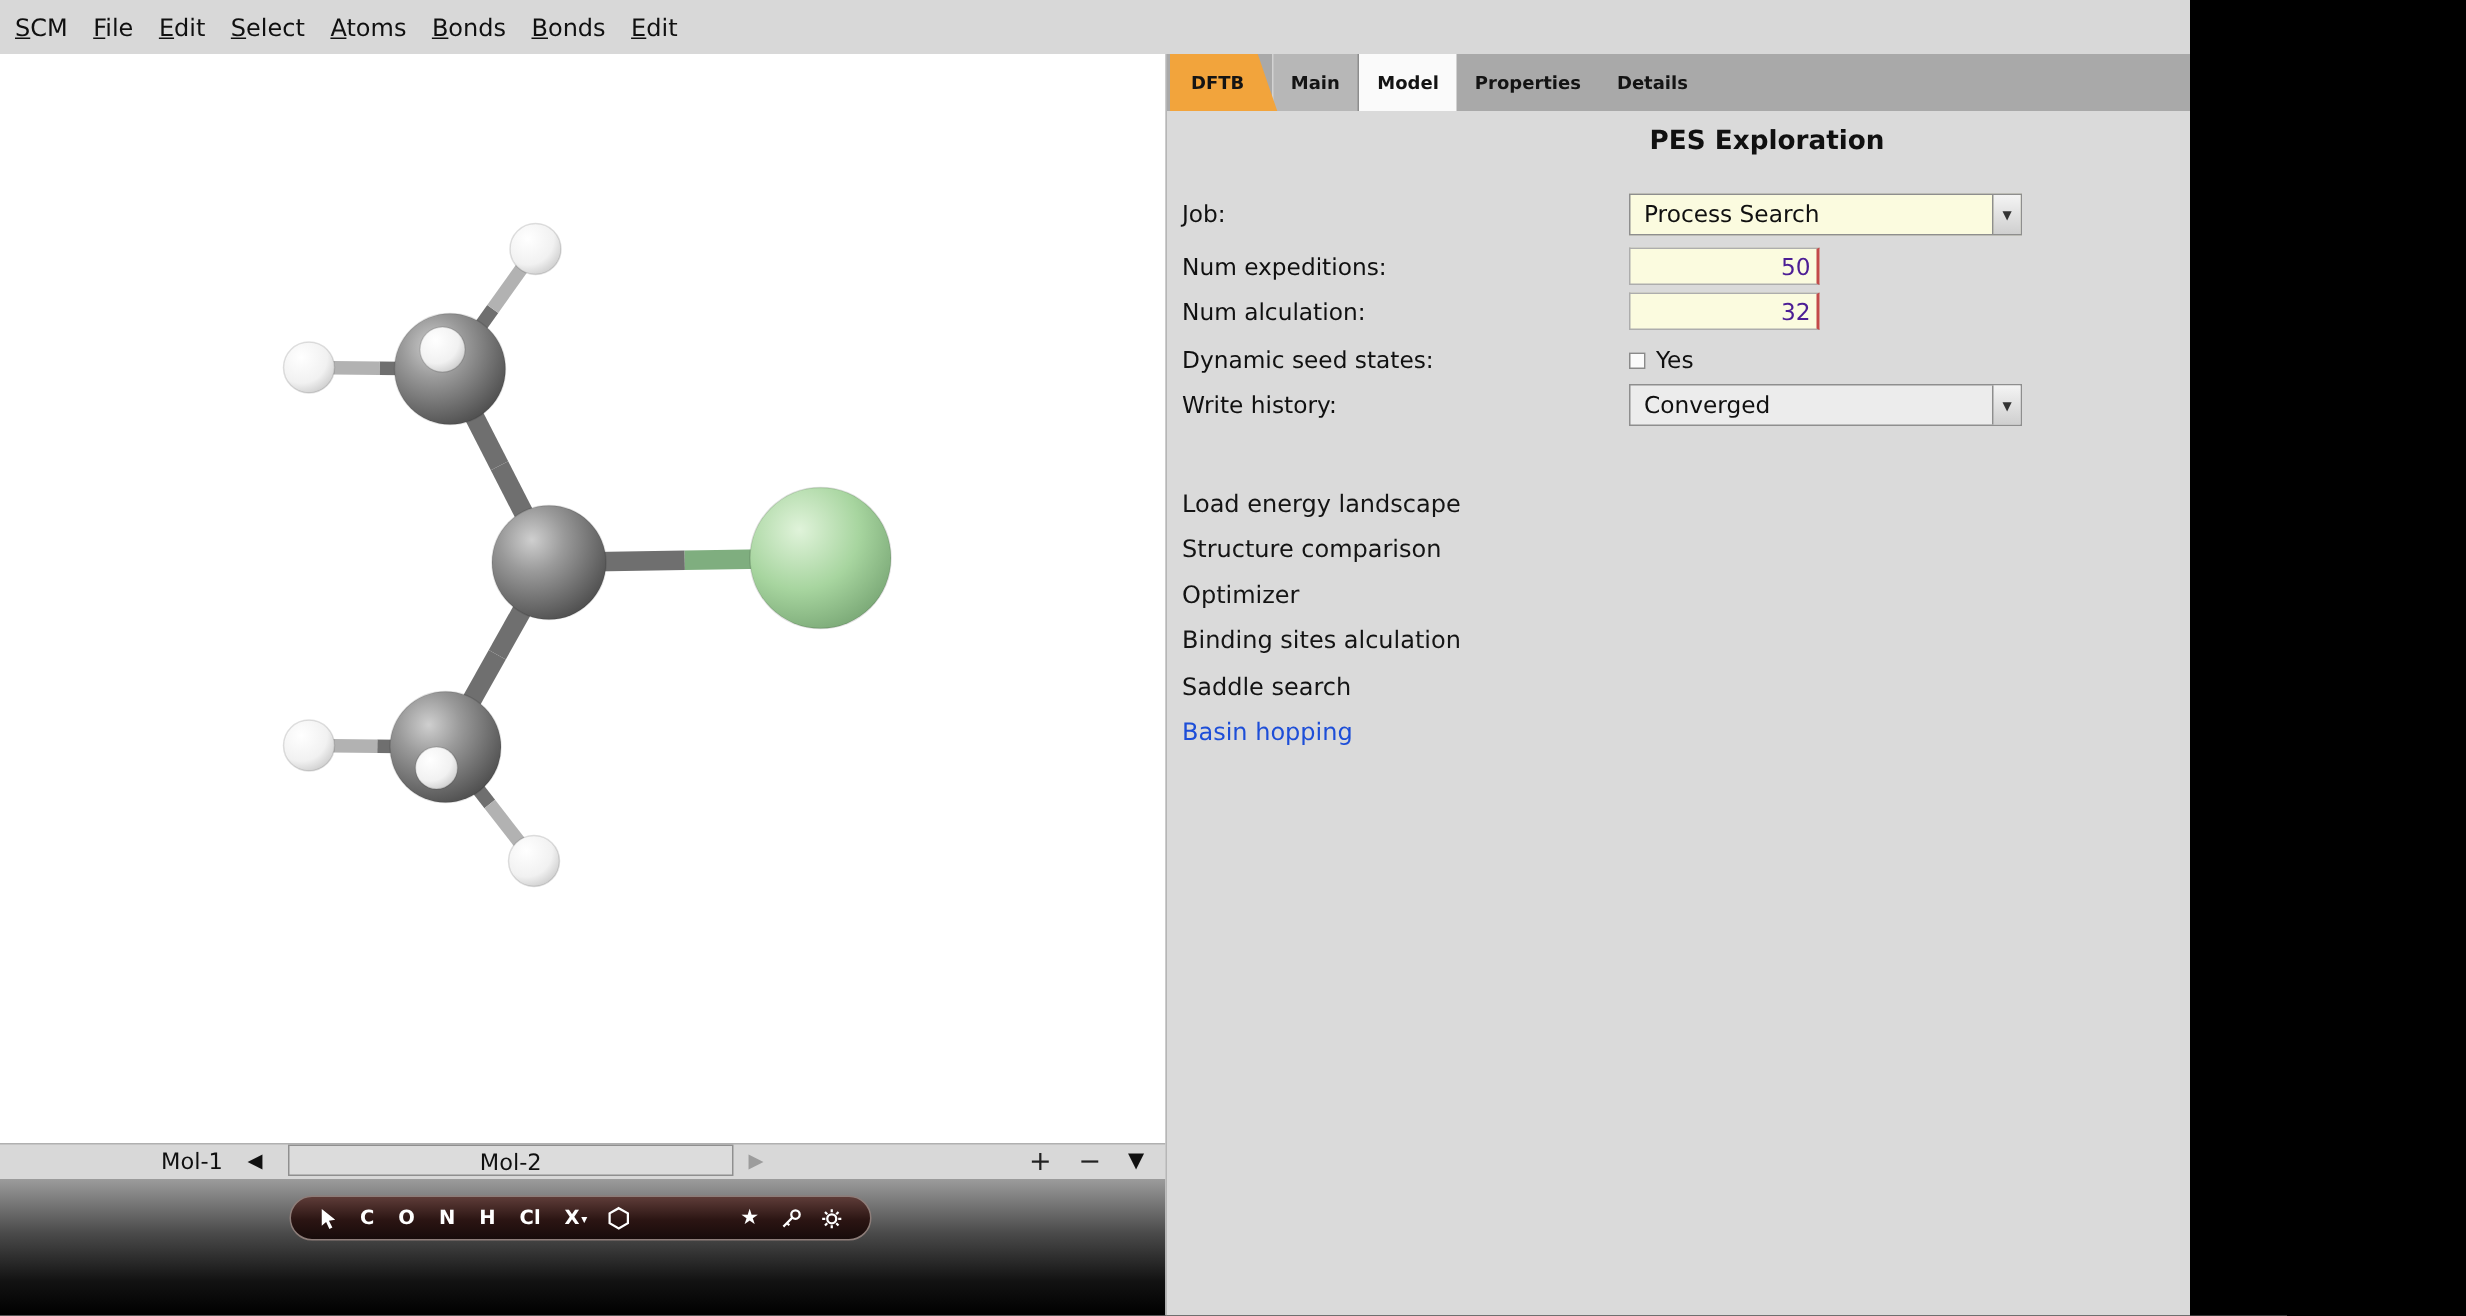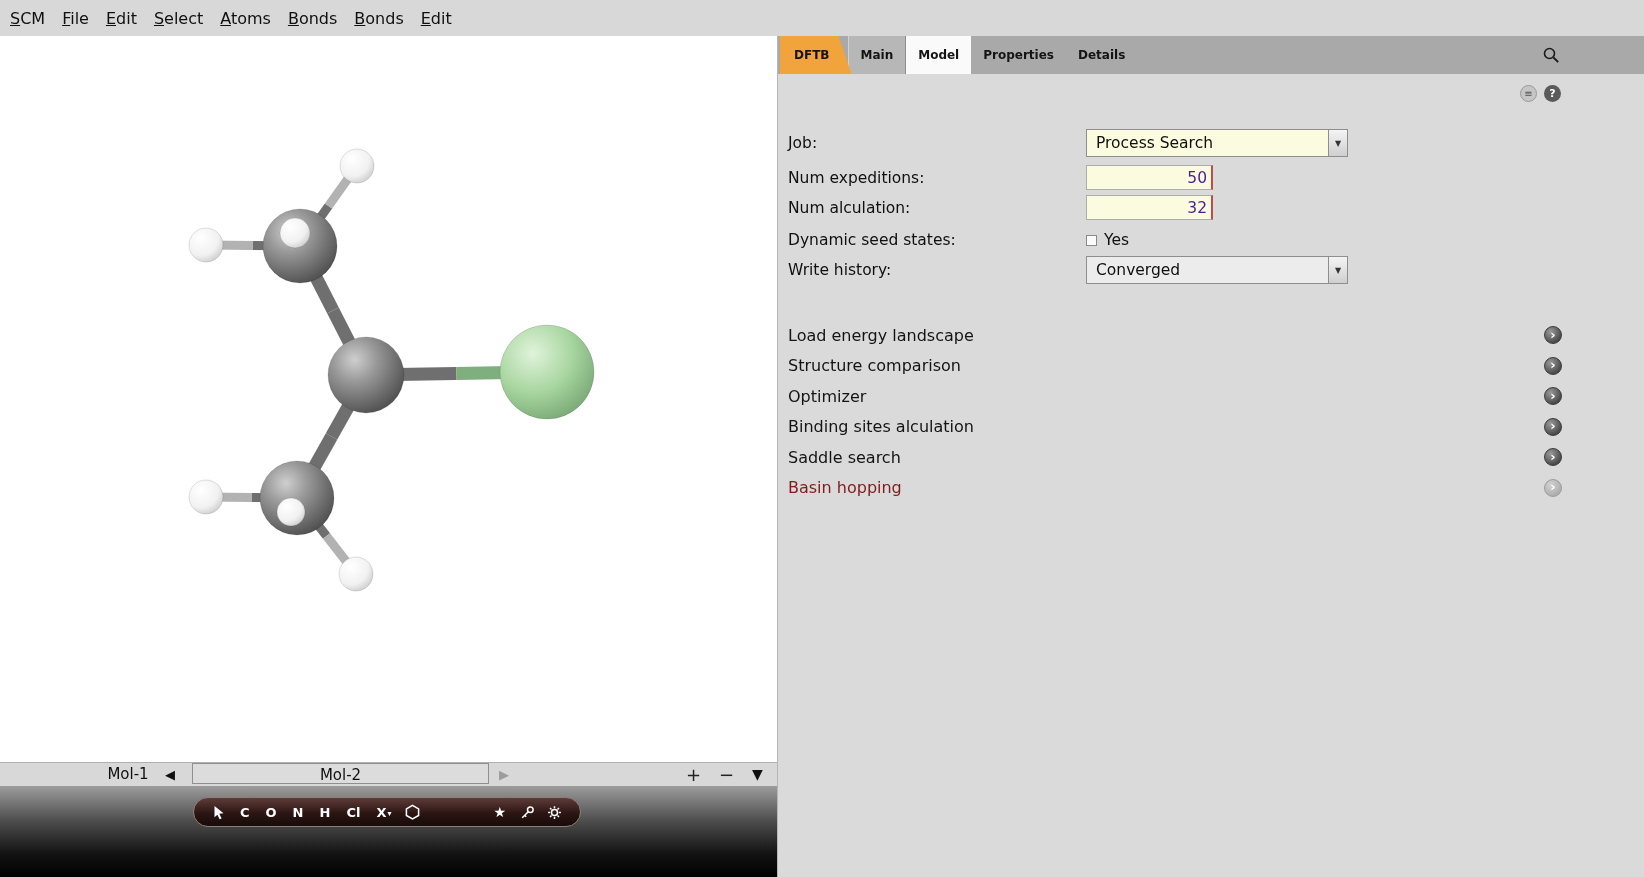--- a/index.html
+++ b/index.html
@@ -1,18 +1,18 @@
 <!DOCTYPE html>
 <html><head>
 <meta charset="utf-8">
 <style>
   *{box-sizing:border-box;margin:0;padding:0}
   html,body{background:#000}
   body{font-family:"DejaVu Sans","Liberation Sans",sans-serif;color:#101010}
-  .app{position:relative;width:1644px;height:877px;background:#dadada;overflow:hidden}
+  .app{position:relative;width:1460px;height:877px;background:#dadada;overflow:hidden}
 
   
   .menubar{position:absolute;left:0;top:0;width:100%;height:36px;background:#d8d8d8;
     display:flex;align-items:center;gap:17px;padding:0 10px;font-size:16px}
   .menu-item{display:inline-block;cursor:default}
   .menu-item::first-letter{text-decoration:underline}
 
   
   .viewer{position:absolute;left:0;top:36px;width:777px;height:726px;background:#ffffff}
 
@@ -74,21 +74,21 @@
     font-family:"DejaVu Sans","Liberation Sans",sans-serif;color:#4c1d95}
   .checkbox{width:11px;height:11px;background:#fbfbfb;border:1px solid #8a8a8a;display:inline-block}
   .cb-label{margin-left:7px;font-size:15.5px}
 
   .links{position:absolute;left:10px;top:246px;width:774px}
   .link-row{height:30.5px;display:flex;align-items:center;justify-content:space-between}
   .link-label{font-size:16px;color:#141414;cursor:default}
   .link-arrow{width:18px;height:18px;border-radius:50%;color:#fff;font-weight:bold;font-size:13px;
     display:inline-flex;align-items:center;justify-content:center;line-height:1;padding-bottom:2px;
     background:radial-gradient(circle at 35% 30%,#9a9a9a,#474747 75%);border:1px solid #3a3a3a;cursor:default}
-  .link-row.disabled .link-label{color:#7f1d1d}
+  .link-row.disabled .link-label{color:#1d4ed8}
   .link-row.disabled .link-arrow{background:radial-gradient(circle at 35% 30%,#d2d2d2,#adadad 75%);
     border-color:#9c9c9c}
 </style>
 </head>
 <body>
 
 <div class="app">
 
   <div class="menubar">
     <span class="menu-item">SCM</span>
@@ -210,20 +210,21 @@
       <div class="tab">Details</div>
       <span class="tab-search">
         <svg width="18" height="18" viewBox="0 0 18 18">
             <circle cx="7.5" cy="7.5" r="5" fill="none" stroke="#1a1a1a" stroke-width="1.6"></circle>
             <line x1="11.5" y1="11.5" x2="16.2" y2="16.2" stroke="#1a1a1a" stroke-width="1.8"></line>
           </svg>
       </span>
     </div>
 
     <div class="panel">
+      <div class="panel-title">PES Exploration</div>
       <div class="title-icons">
         <span class="circle-icon list">≡</span>
         <span class="circle-icon help">?</span>
       </div>
 
       <div class="form-row" style="top:55px">
         <span class="flabel">Job:</span>
         <div class="dropdown yellow">
           <span>Process Search</span>
           <span class="dd-btn">▼</span>

